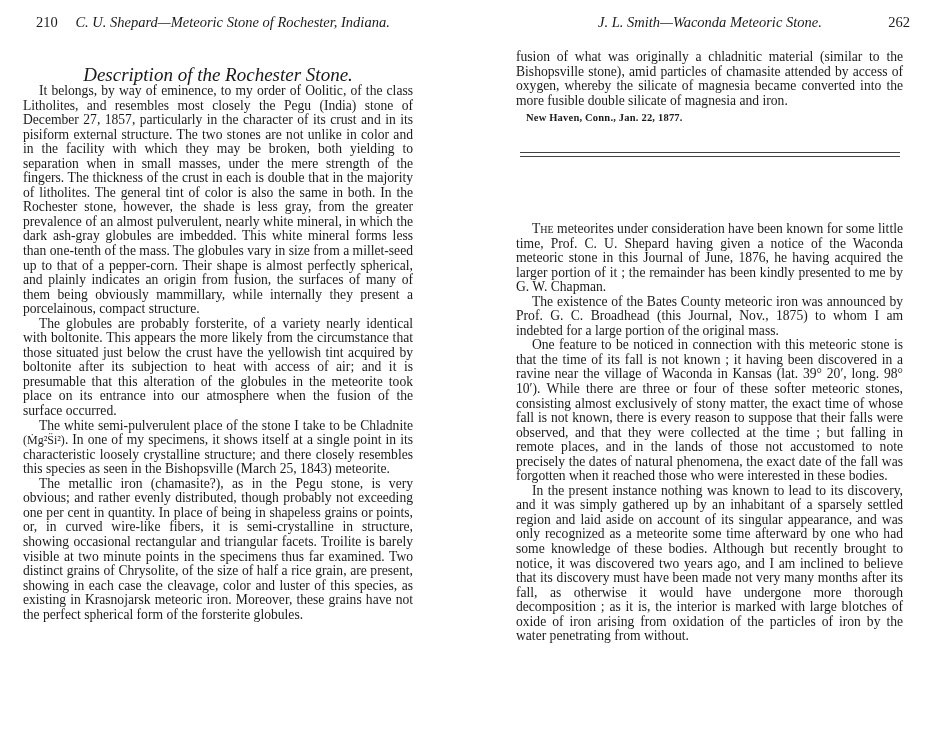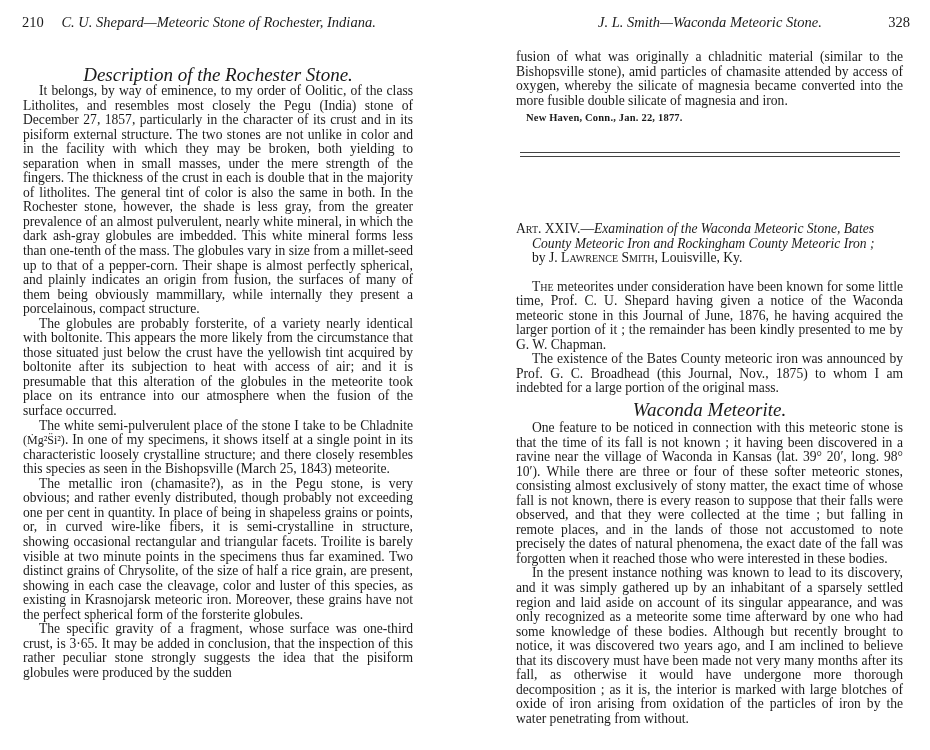--- a/index.html
+++ b/index.html
@@ -4,21 +4,21 @@
 <style>
   html, body { margin: 0; padding: 0; background: #ffffff; }
   body { width: 930px; height: 750px; overflow: hidden; position: relative;
          font-family: "Liberation Serif", "DejaVu Serif", serif; color: #1a1a1a; }
   .page { position: absolute; top: 0; height: 750px; }
   .page-left { left: 0; width: 465px; }
   .page-right { left: 465px; width: 465px; }
   .running-head { position: absolute; top: 13px; font-size: 14.5px; line-height: 18px; white-space: nowrap; }
   .running-head .num { font-style: normal; }
   .running-head .title { font-style: italic; }
-  .left-head { left: 22px; }
+  .left-head { left: 36px; }
   .left-head .title { margin-left: 14px; }
   .right-head { left: 133px; width: 312px; }
   .right-head .num { position: absolute; right: 0; top: 0; }
   .col { position: absolute; font-size: 13.6px; line-height: 14.55px; text-align: justify; }
   .left-col { left: 23px; width: 390px; top: 67px; }
   .right-col-a { left: 51px; width: 387px; top: 50px; }
   .right-col-b { left: 51px; width: 387px; top: 222px; }
   .section-title { text-align: center; font-style: italic; margin: 0 0 1px 0; font-size: 19px; line-height: 16px; }
   p { margin: 0; text-indent: 16px; }
   p.noindent { text-indent: 0; }
@@ -38,38 +38,35 @@
     <span class="num">210</span>
     <span class="title">C. U. Shepard—Meteoric Stone of Rochester, Indiana.</span>
   </div>
 
   <div class="col left-col">
     <div class="section-title">Description of the Rochester Stone.</div>
     <p>It belongs, by way of eminence, to my order of Oolitic, of the class Litholites, and resembles most closely the Pegu (India) stone of December 27, 1857, particularly in the character of its crust and in its pisiform external structure.  The two stones are not unlike in color and in the facility with which they may be broken, both yielding to separation when in small masses, under the mere strength of the fingers.  The thickness of the crust in each is double that in the majority of litholites.  The general tint of color is also the same in both.  In the Rochester stone, however, the shade is less gray, from the greater prevalence of an almost pulverulent, nearly white mineral, in which the dark ash-gray globules are imbedded.  This white mineral forms less than one-tenth of the mass.  The globules vary in size from a millet-seed up to that of a pepper-corn.  Their shape is almost perfectly spherical, and plainly indicates an origin from fusion, the surfaces of many of them being obviously mammillary, while internally they present a porcelainous, compact structure.</p>
     <p>The globules are probably forsterite, of a variety nearly identical with boltonite.  This appears the more likely from the circumstance that those situated just below the crust have the yellowish tint acquired by boltonite after its subjection to heat with access of air; and it is presumable that this alteration of the globules in the meteorite took place on its entrance into our atmosphere when the fusion of the surface occurred.</p>
     <p><span>The white semi-pulverulent place of the stone I take to be Chladnite </span><span class="formula">(Ṁg²S̈i²)</span><span>.  In one of my specimens, it shows itself at a single point in its characteristic loosely crystalline structure; and there closely resembles this species as seen in the Bishopsville (March 25, 1843) meteorite.</span></p>
     <p>The metallic iron (chamasite?), as in the Pegu stone, is very obvious; and rather evenly distributed, though probably not exceeding one per cent in quantity.  In place of being in shapeless grains or points, or, in curved wire-like fibers, it is semi-crystalline in structure, showing occasional rectangular and triangular facets.  Troilite is barely visible at two minute points in the specimens thus far examined.  Two distinct grains of Chrysolite, of the size of half a rice grain, are present, showing in each case the cleavage, color and luster of this species, as existing in Krasnojarsk meteoric iron.  Moreover, these grains have not the perfect spherical form of the forsterite globules.</p>
-    <p>The specific gravity of a fragment, whose surface was one-third crust, is 3·65.  It may be added in conclusion, that the inspection of this rather peculiar stone strongly suggests the idea that the pisiform globules were produced by the sudden</p>
   </div>
 </div>
 
 <div class="page page-right">
   <div class="running-head right-head">
     <span class="title">J. L. Smith—Waconda Meteoric Stone.</span>
-    <span class="num">328</span>
+    <span class="num">262</span>
   </div>
 
   <div class="col right-col-a">
     <p class="noindent">fusion of what was originally a chladnitic material (similar to the Bishopsville stone), amid particles of chamasite attended by access of oxygen, whereby the silicate of magnesia became converted into the more fusible double silicate of magnesia and iron.</p>
     <div class="dateline">New Haven, Conn., Jan. 22, 1877.</div>
   </div>
 
   <div class="rule"></div>
 
   <div class="col right-col-b">
-    <p class="art-title"><span class="sc">Art. XXIV.—</span><span class="ital">Examination of the Waconda Meteoric Stone, Bates County Meteoric Iron and Rockingham County Meteoric Iron ;</span><br><span>by J. </span><span class="sc">Lawrence Smith</span><span>, Louisville, Ky.</span></p>
     <p><span class="sc">The</span><span> meteorites under consideration have been known for some little time, Prof. C. U. Shepard having given a notice of the Waconda meteoric stone in this Journal of June, 1876, he having acquired the larger portion of it ; the remainder has been kindly presented to me by G. W. Chapman.</span></p>
     <p>The existence of the Bates County meteoric iron was announced by Prof. G. C. Broadhead (this Journal, Nov., 1875) to whom I am indebted for a large portion of the original mass.</p>
-    <div class="section-title" style="margin-top:6px;margin-bottom:3px;">Waconda Meteorite.</div>
     <p>One feature to be noticed in connection with this meteoric stone is that the time of its fall is not known ; it having been discovered in a ravine near the village of Waconda in Kansas (lat. 39° 20′, long. 98° 10′).  While there are three or four of these softer meteoric stones, consisting almost exclusively of stony matter, the exact time of whose fall is not known, there is every reason to suppose that their falls were observed, and that they were collected at the time ; but falling in remote places, and in the lands of those not accustomed to note precisely the dates of natural phenomena, the exact date of the fall was forgotten when it reached those who were interested in these bodies.</p>
     <p>In the present instance nothing was known to lead to its discovery, and it was simply gathered up by an inhabitant of a sparsely settled region and laid aside on account of its singular appearance, and was only recognized as a meteorite some time afterward by one who had some knowledge of these bodies. Although but recently brought to notice, it was discovered two years ago, and I am inclined to believe that its discovery must have been made not very many months after its fall, as otherwise it would have undergone more thorough decomposition ; as it is, the interior is marked with large blotches of oxide of iron arising from oxidation of the particles of iron by the water penetrating from without.</p>
   </div>
 </div>
 
 </body></html>

